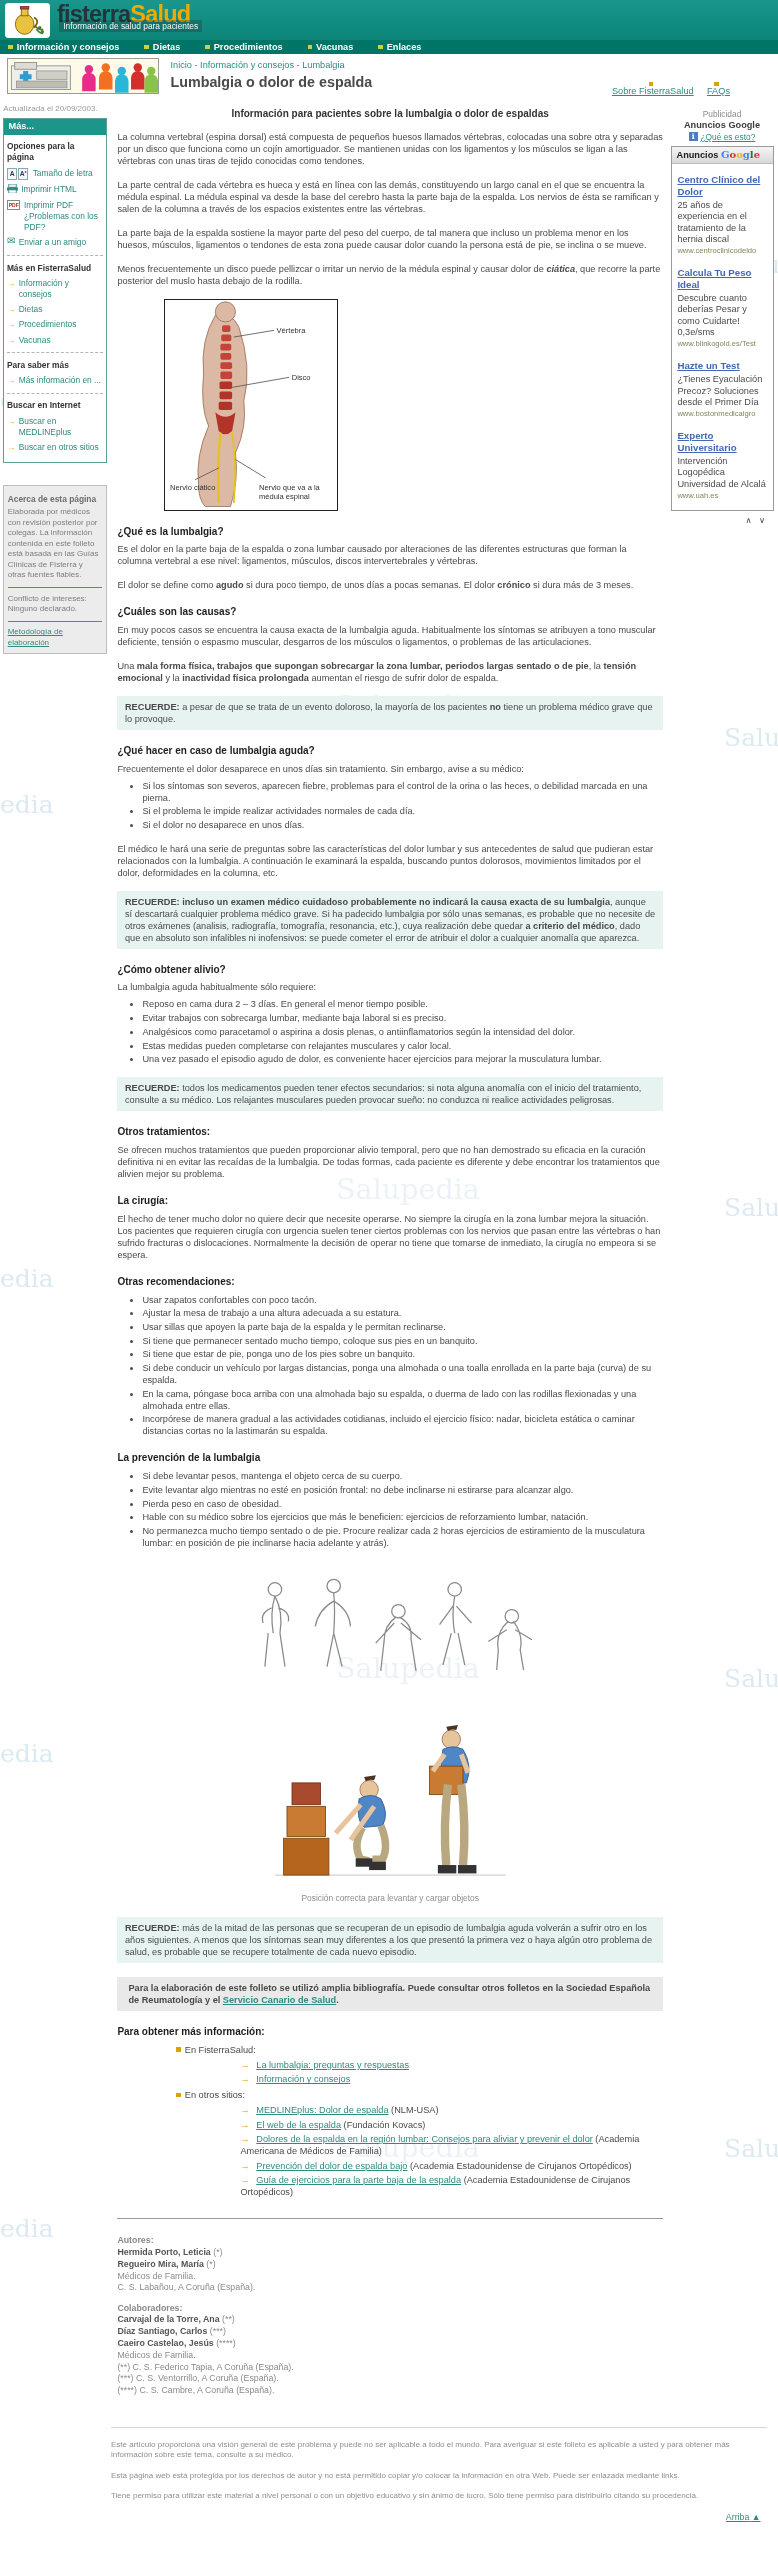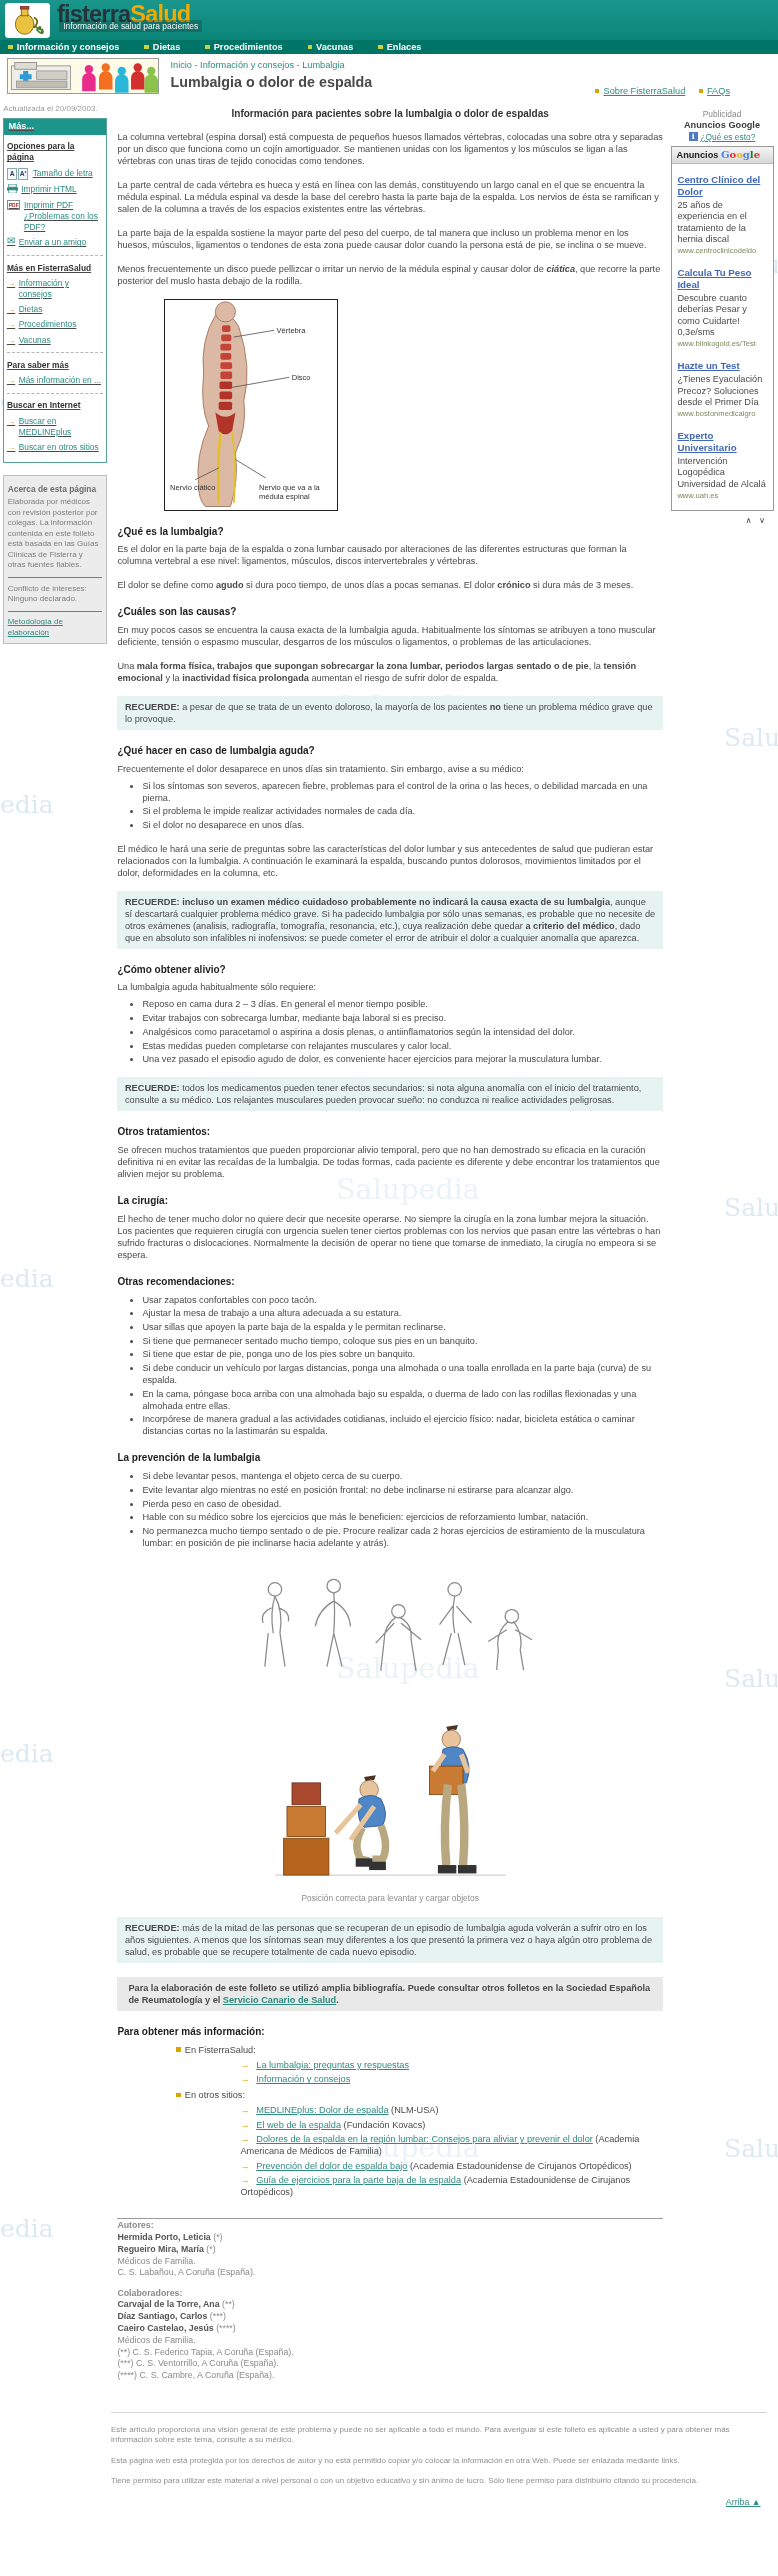--- a/index.html
+++ b/index.html
@@ -21,31 +21,31 @@
   .navbar{height:14.3px;background:#007467;display:flex;gap:25px;align-items:center;padding-left:8.4px;}
   .nav-item{color:#fff;font-weight:bold;font-size:9.2px;display:flex;align-items:center;gap:4.2px;}
   .sq{width:4.2px;height:4.2px;background:#ccd23d;display:inline-block;flex:none;}
   .gsq{width:4.2px;height:4.2px;background:#d9a400;display:inline-block;margin-right:4.2px;flex:none;}
   .titlerow{display:flex;padding:4.2px 6.7px 1.7px;position:relative;min-height:39px;}
   .bldg{width:150px;height:34px;border:0.8px solid #9a9a9a;flex:none;background:#fffde9;}
   .titlecol{margin-left:11.8px;padding-top:1.7px;}
   .breadcrumb{font-size:9.2px;color:#2e8b80;}
   .page-title{font-size:14.3px;color:#4a4a4a;font-weight:bold;margin-top:3.4px;}
   .toplinks{position:absolute;right:49px;bottom:3.4px;display:flex;gap:13.4px;font-size:9.2px;align-items:center;}
-  .toplinks a{color:#2e8b80;text-decoration:underline;display:flex;align-items:center;}
+  .toplinks a{color:#2e8b80;text-decoration:underline;display:flex;align-items:center;flex-direction:column;}
 
   
   .cols{display:flex;align-items:flex-start;}
   .sidebar{width:109px;flex:none;padding:0 1.7px 0 2.5px;box-sizing:border-box;font-size:8.4px;line-height:11px;}
   .main{width:559px;flex:none;padding:1.7px 5px 0 8.4px;box-sizing:border-box;font-size:9.2px;line-height:12px;}
   .rightcol{width:108px;flex:none;padding-top:10px;box-sizing:border-box;}
 
   
   .updated{color:#9a9a9a;font-size:8px;margin:3.4px 0 4.2px 0.8px;}
-  .sidebox{border:0.8px solid #57a295;margin-bottom:12px;background:#fff;text-decoration:underline;}
+  .sidebox{border:0.8px solid #57a295;margin-bottom:22px;background:#fff;}
   .sidebox-head{background:#1d958a;color:#fff;font-weight:bold;font-size:9.2px;padding:2.5px 5px;}
   .sidebox-body{padding:4.2px 3.4px 5px;}
   .s-title{font-weight:bold;color:#333;margin:2.5px 0 3.4px;font-size:8.4px;}
   .s-item{color:#2e8b80;margin:4.2px 0;display:flex;align-items:flex-start;gap:3.4px;}
   .s-item .lbl{cursor:pointer;}
   .dash{border-top:0.8px dashed #b5b5b5;margin:6.7px 0;}
   .arrow{color:#d9a400;font-weight:bold;flex:none;}
   .iconbox{flex:none;}
   .pdfico{display:inline-block;background:#fff;border:0.8px solid #888;color:#b3261e;font-size:5px;font-weight:bold;padding:1.7px 0.8px;line-height:4.2px;}
   .mailico{color:#2e8b80;font-size:10px;line-height:8.4px;}
@@ -63,21 +63,21 @@
   .graybox{background:#e9e9e9;padding:5px 11px;margin:13.4px 0;font-weight:bold;}
   ul.blist{margin:3.4px 0 11.8px 25px;padding:0;}
   ul.blist li{margin:1.7px 0;}
   .anatomy-wrap{margin:8.4px 0 10px 47px;}
   .anatomy{border:0.8px solid #222;background:#fff;display:block;}
   .figcenter{text-align:center;margin:15px 0 3.4px;}
   .caption{text-align:center;color:#8d8d8d;font-size:8.4px;margin:1.7px 0 13.4px;}
   .mi-row{padding-left:59px;margin:3.4px 0;display:flex;align-items:center;color:#4a4a4a;}
   .mi-link{padding-left:123px;margin:2.5px 0;}
   .mi-link .arrow{margin-right:6.7px;}
-  .authors{border-top:0.8px solid #9a9a9a;margin-top:20px;padding-top:1px;color:#8a8a8a;font-size:8.8px;line-height:11.8px;padding-bottom:5px;}
+  .authors{border-top:0.8px solid #9a9a9a;margin-top:20px;padding-top:16px;color:#8a8a8a;font-size:8.8px;line-height:11.8px;padding-bottom:5px;}
   .aname{font-weight:bold;color:#555;}
   .alabel{font-weight:bold;color:#8a8a8a;}
 
   
   .pub-label{text-align:center;color:#8a8a8a;font-size:8.4px;}
   .pub-title{text-align:center;font-weight:bold;font-size:9.2px;color:#3d3d3d;margin:0.8px 0 1.7px;}
   .whatline{text-align:center;font-size:8.4px;margin:0 0 4.2px;display:flex;justify-content:center;align-items:center;gap:2.5px;}
   .infoicon{display:inline-block;width:9.2px;height:9.2px;background:#4f7bbf;color:#fff;font-size:7.6px;font-weight:bold;text-align:center;line-height:9.2px;font-family:"DejaVu Serif",serif;}
   .adbox{border:0.8px solid #9a9a9a;background:#fff;margin:0 2.5px;}
   .adbox-head{background:linear-gradient(#f5f5f5,#d8d8d8);padding:2.5px 5px;border-bottom:0.8px solid #bbb;font-size:9.2px;}

